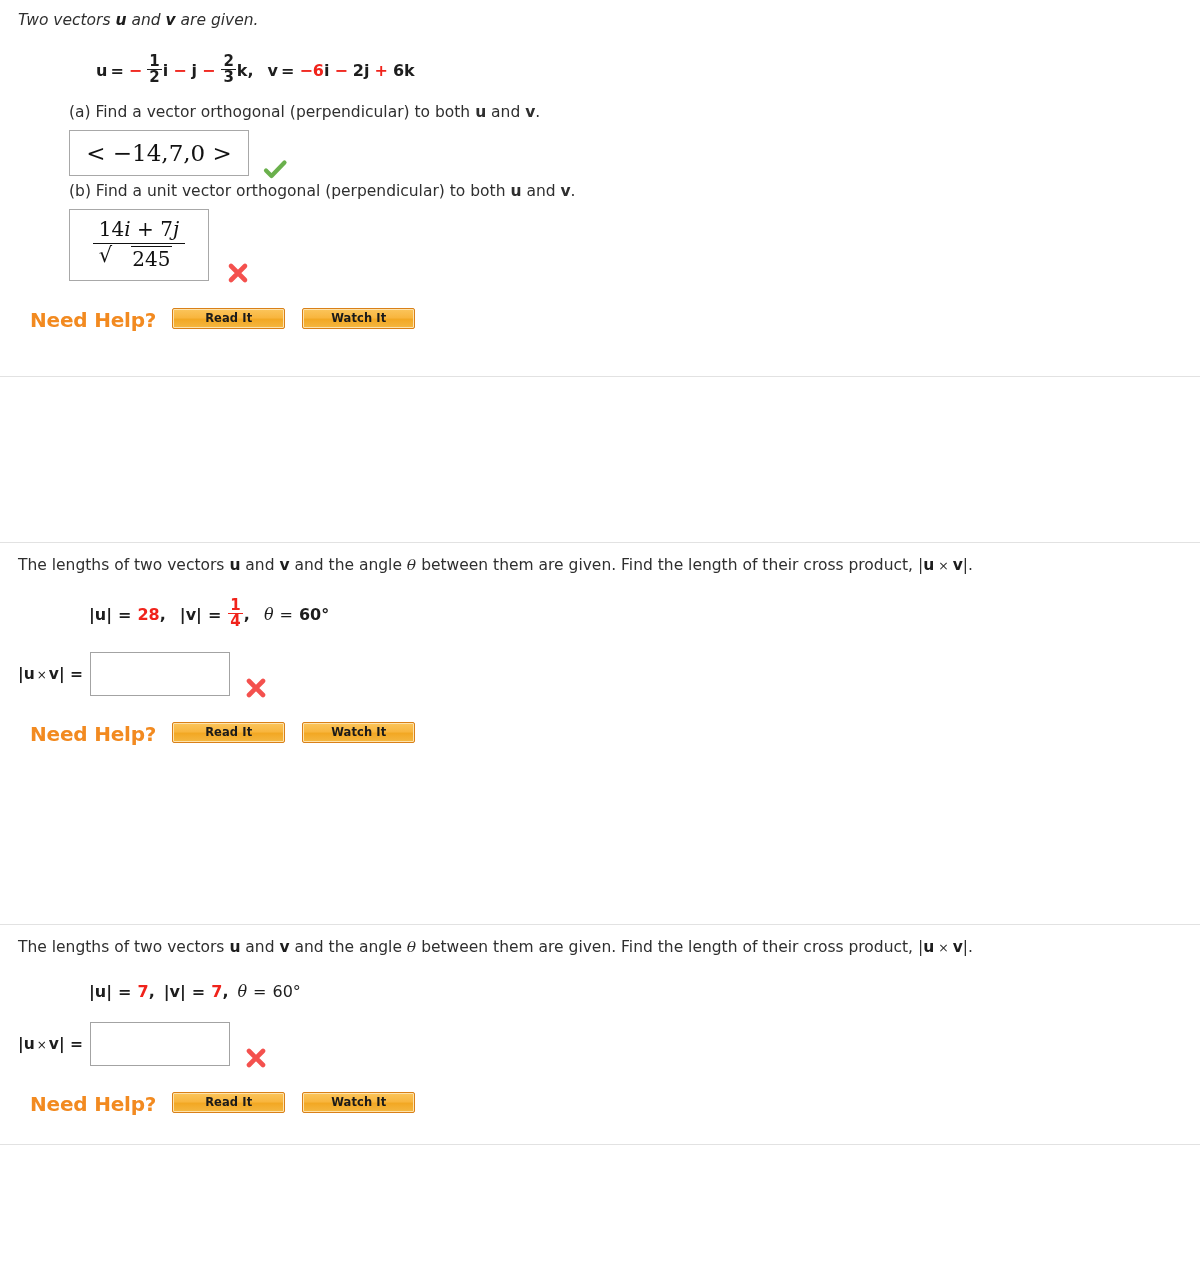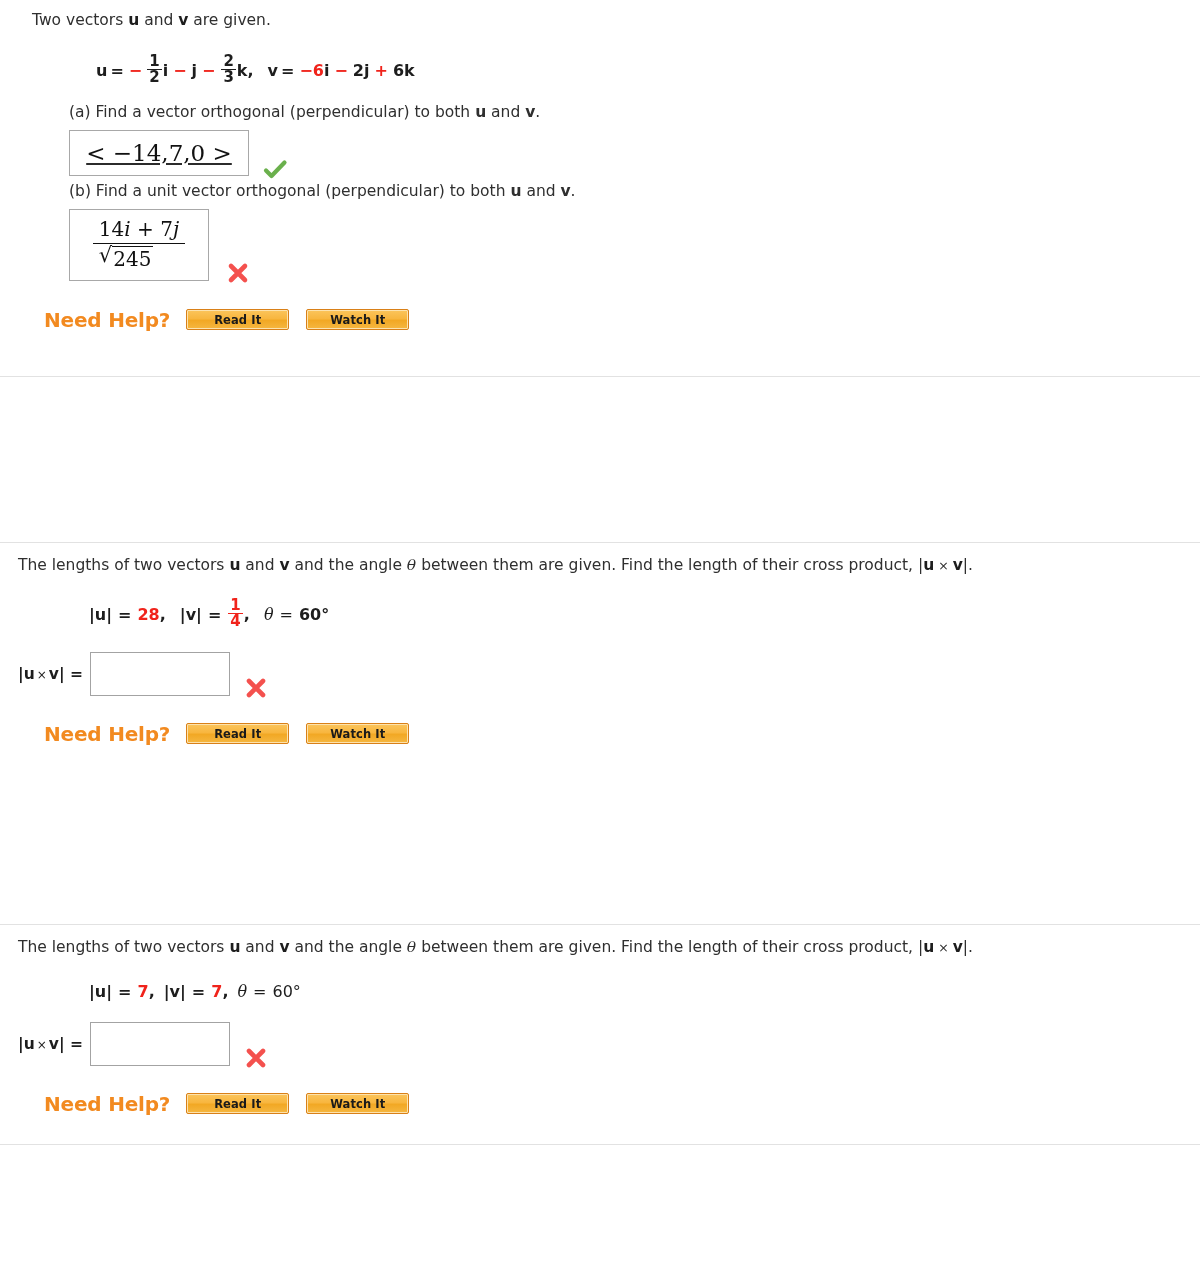--- a/index.html
+++ b/index.html
@@ -96,47 +96,48 @@
   .ans-frac .num i { font-style: italic; }
   .ans-frac .den {
     padding: 2px 6px 0; border-top: 1.3px solid #111;
     display: flex; align-items: center; gap: 1px;
   }
   .radical { display: inline-flex; align-items: flex-start; }
   .radical .sign { font-size: 21px; line-height: 0.92; }
   .radical .rad-body {
     border-top: 1.3px solid #111;
     padding: 1px 2px 0 1px;
+    margin-left: 19px;
   }
 
   .input-box {
     width: 140px; height: 44px;
     border: 1px solid #a3a3a3;
     background: #fff;
   }
 
   .eq-label {
     font-size: 15.5px; font-weight: bold; color: #1d1d1d;
     white-space: nowrap; margin-right: 7px;
   }
   .eq-label .times { font-size: 12px; font-weight: normal; padding: 0 2px; }
 
   
   .mark { width: 26px; height: 26px; flex: 0 0 auto; }
   .mark svg { display: block; width: 26px; height: 26px; }
 
   
-  .needhelp-row { display: flex; align-items: center; padding-left: 44px; }
+  .needhelp-row { display: flex; padding-left: 30px; }
   .needhelp-label {
     font-size: 20px; font-weight: bold; color: #f28a20;
     letter-spacing: -0.2px; margin-right: 16px;
     font-family: "DejaVu Sans", "Liberation Sans", sans-serif;
   }
   .help-btn {
-    width: 103px; height: 21px;
+    width: 113px; height: 21px;
     margin-right: 17px;
     border: 1px solid #d98018;
     border-radius: 2px;
     background: linear-gradient(to bottom, #fbc55c 0%, #f8b63f 45%, #f2a824 55%, #f5b741 100%);
     box-shadow: inset 0 0 0 1px #fde3ad;
     display: flex; align-items: center; justify-content: center;
     cursor: pointer;
     padding: 0;
   }
   .help-btn span {
@@ -145,21 +146,21 @@
     letter-spacing: 0.1px;
   }
 </style>
 </head>
 <body>
 
 <div class="page">
 
   <div class="problem" style="padding-top:10px;">
 
-    <div class="prompt" style="padding-left:32px;">
+    <div class="prompt" style="padding-left:18px;font-style:italic;">
       <span>Two vectors </span><b class="vec">u</b><span> and </span><b class="vec">v</b><span> are given.</span>
     </div>
 
     <div class="math indent" style="margin-top:20px; height:40px;">
       <span class="lead">u</span>
       <span class="op">=</span>
       <span class="red" style="padding:0 4px 0 2px;">−</span>
       <span class="frac">
         <span class="num">1</span>
         <span class="den">2</span>
@@ -184,21 +185,21 @@
       <span>j</span>
       <span class="op red" style="padding:0 5px;">+</span>
       <span>6</span>
       <span>k</span>
     </div>
 
     <div class="subq indent-sub" style="margin-top:12px;">
       <span>(a) Find a vector orthogonal (perpendicular) to both </span><b>u</b><span> and </span><b>v</b><span>.</span>
     </div>
 
-    <div class="answer-row indent-sub" style="margin-top:9px;text-decoration:underline;">
+    <div class="answer-row indent-sub" style="margin-top:9px;">
       <div class="ans-box vector-ans">
         <span>&lt; −14,7,0 &gt;</span>
       </div>
       <div class="mark" style="margin-left:13px; margin-top:26px;">
         <svg viewBox="0 0 26 26" aria-hidden="true">
           <path d="M4 14.5 L9.5 20 L22.5 6.5" fill="none" stroke="#6ab04c" stroke-width="4.2" stroke-linecap="round" stroke-linejoin="round"></path>
         </svg>
       </div>
     </div>
 

